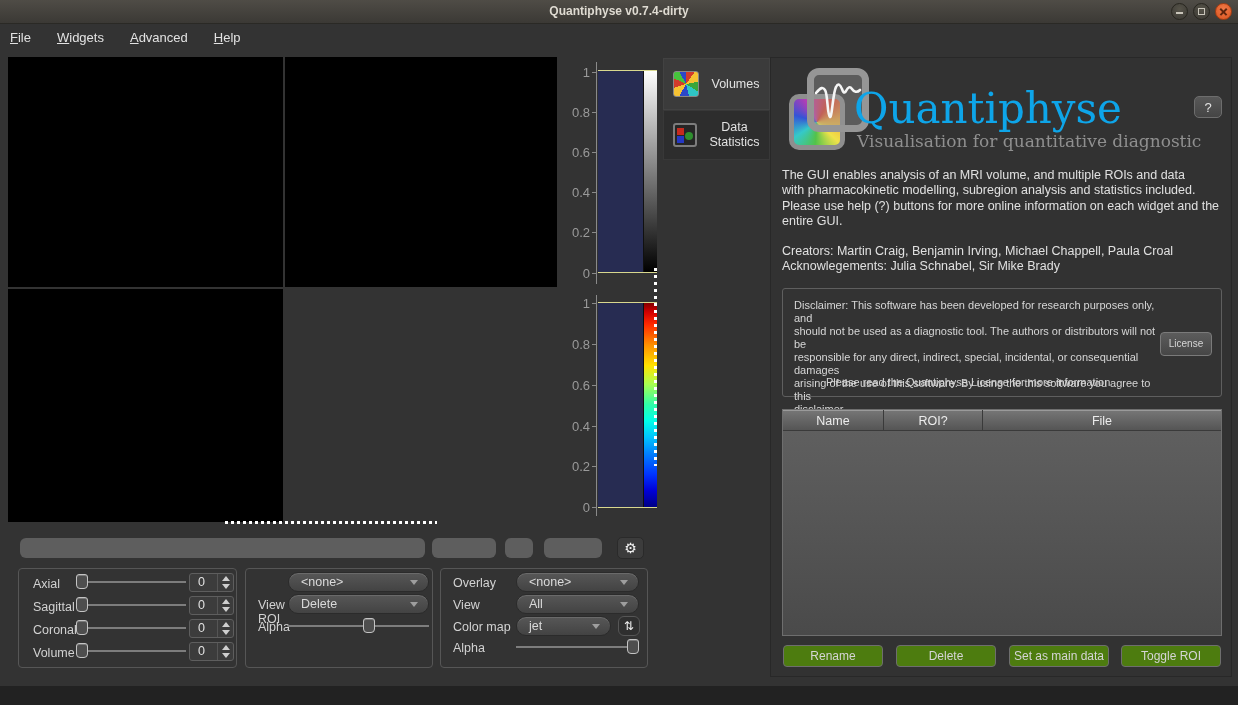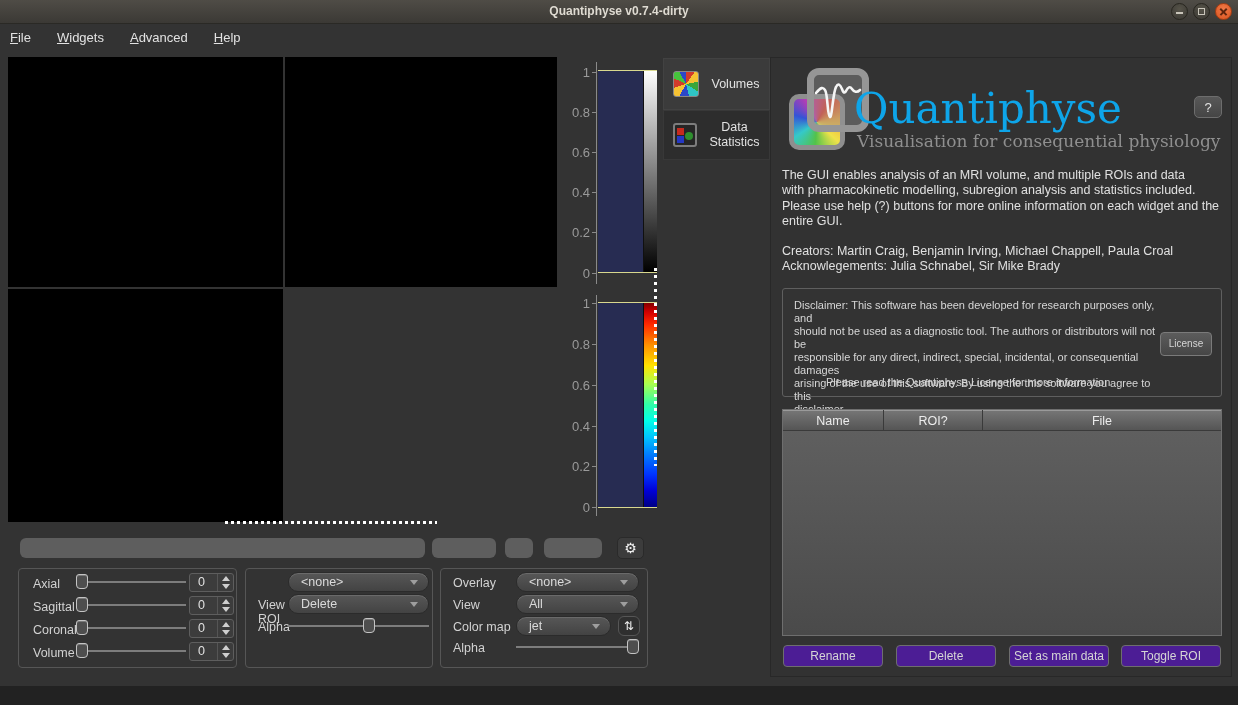--- a/index.html
+++ b/index.html
@@ -55,21 +55,21 @@
   .logo-color{border:5px solid #8e8e8e;border-radius:10px;background:conic-gradient(from 30deg,#e23b2b,#f2a73a,#efe24a,#53c24a,#35c9c9,#3453d6,#c33bb0,#e23b2b);}
   .logo-grey{border:7px solid #969696;border-radius:12px;background:rgba(150,150,150,0.42);}
   .app-title{font-family:"DejaVu Serif","Liberation Serif",serif;font-size:42px;color:#0ea5e9;}
   .app-subtitle{font-family:"DejaVu Serif","Liberation Serif",serif;font-size:17px;color:#8f8f8f;}
   .help-btn{width:28px;height:22px;border-radius:5px;background:linear-gradient(#585858,#454545);border:1px solid #6d6d6d;
     color:#e2e2e2;font-size:13px;text-align:center;line-height:22px;box-sizing:border-box;}
   .pre{white-space:pre-line;}
   .desc{font-size:12.5px;line-height:15.3px;color:#e0e0e0;}
   .disc-box{border:1px solid #5f5f5f;border-radius:3px;background:#333;box-sizing:border-box;}
   .disc-text{font-size:11px;line-height:13px;color:#d6d6d6;}
-  .btn{background:#4c1d95;border:1px solid #6e6e6e;border-radius:4px;color:#d5d5d5;
+  .btn{background:#4d7c0f;border:1px solid #6e6e6e;border-radius:4px;color:#d5d5d5;
     text-align:center;box-sizing:border-box;}
   .license-btn{width:52px;height:24px;line-height:22px;font-size:10px;background:linear-gradient(#5c5c5c,#464646);border-color:#7a7a7a;}
 
   .vol-table{border:1px solid #6e6e6e;background:linear-gradient(#616161,#4a4a4a);box-sizing:border-box;}
   .vt-header{display:flex;gap:1px;background:#3a3a3a;border-bottom:1px solid #3a3a3a;}
   .vt-cell{height:20px;line-height:20px;text-align:center;font-size:12.5px;color:#ececec;
     background:linear-gradient(#757575,#555555);border-top:1px solid #9a9a9a;box-sizing:border-box;}
   .action-btn{height:22px;line-height:20px;font-size:12px;}
 
   
@@ -178,21 +178,21 @@
 
   <div class="abs rpanel">
 
     <div class="abs logo-color" style="left:18px;top:36px;width:46px;height:46px;"></div>
     <div class="abs logo-grey" style="left:36px;top:10px;width:48px;height:50px;">
       <svg width="48" height="50" viewBox="0 0 48 50">
         <path d="M2 18 C7 12 9 12 11 15 C14 19 13 40 16 42 C18 43 19 17 22 12 C24 8 26 9 28 14 C29 17 30 19 32 16 C34 12 36 11 38 14 C40 17 43 18 46 15" stroke="#f5f5f5" stroke-width="2.6" fill="none" stroke-linecap="round"></path>
       </svg>
     </div>
     <div class="abs app-title" style="left:83px;top:26px;">Quantiphyse</div>
-    <div class="abs app-subtitle" style="left:86px;top:73px;">Visualisation for consequential physiology</div>
+    <div class="abs app-subtitle" style="left:86px;top:73px;">Visualisation for quantitative diagnostic</div>
     <div class="abs help-btn" style="left:423px;top:38px;">?</div>
 
     <div class="abs desc pre" style="left:11px;top:110px;width:444px;">The GUI enables analysis of an MRI volume, and multiple ROIs and data
 with pharmacokinetic modelling, subregion analysis and statistics included.
 Please use help (?) buttons for more online information on each widget and the
 entire GUI.</div>
     <div class="abs desc pre" style="left:11px;top:186px;width:444px;">Creators: Martin Craig, Benjamin Irving, Michael Chappell, Paula Croal
 Acknowlegements: Julia Schnabel, Sir Mike Brady</div>
 
     <div class="abs disc-box" style="left:11px;top:230px;width:440px;height:109px;">

